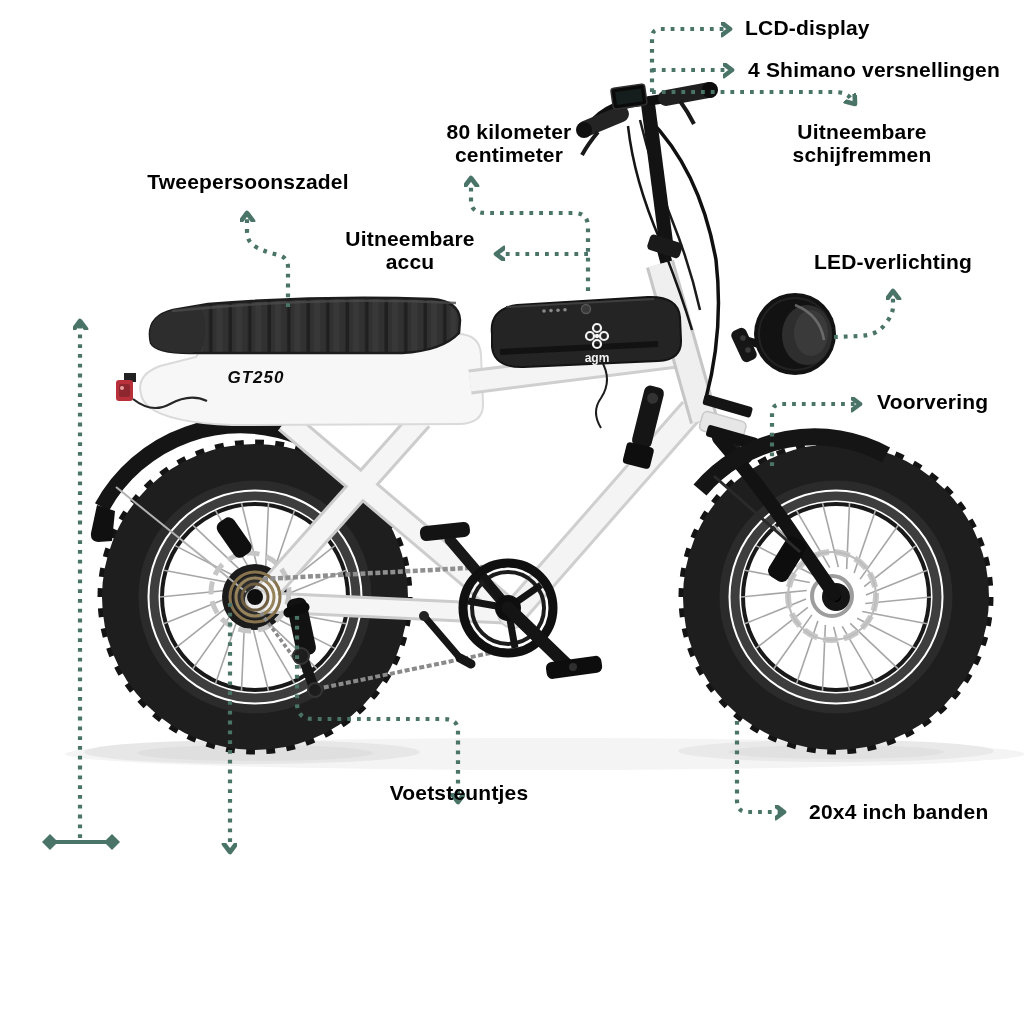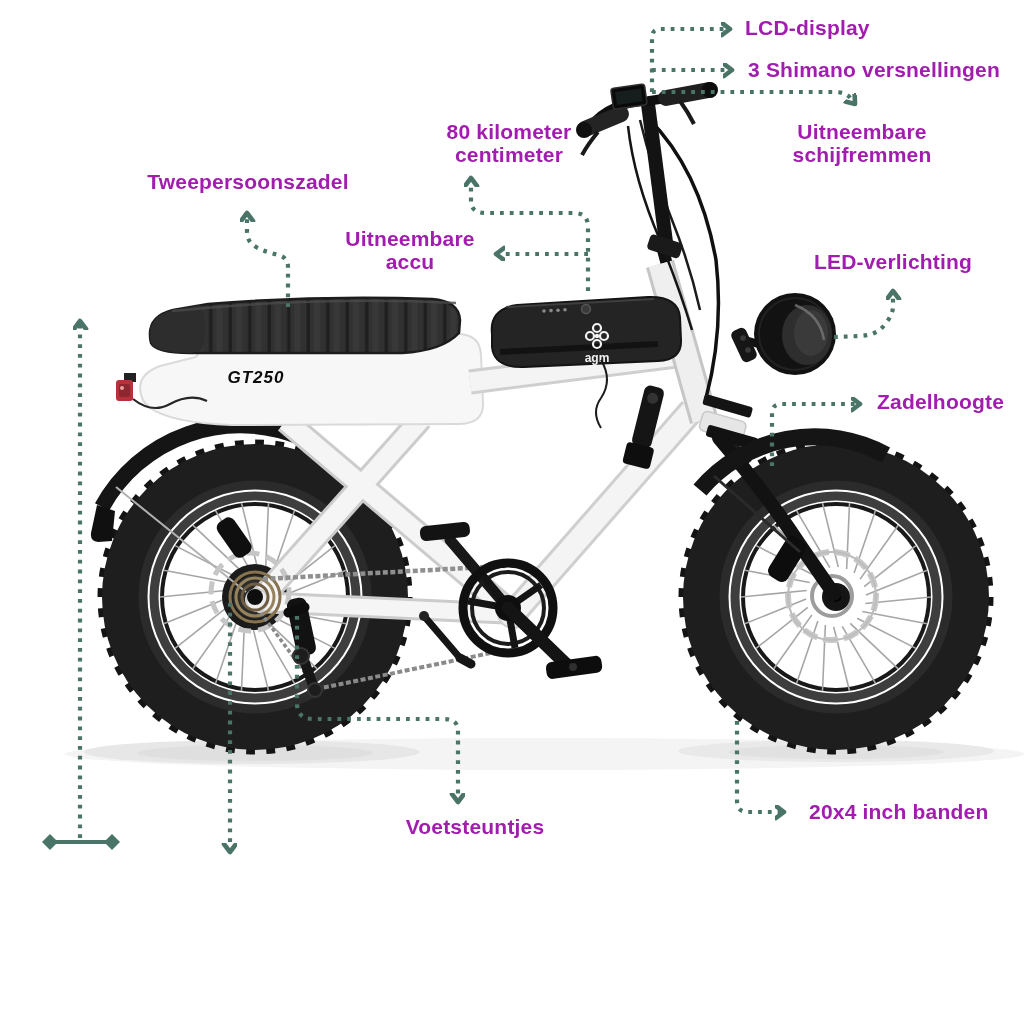--- a/index.html
+++ b/index.html
@@ -1,19 +1,19 @@
 <!DOCTYPE html>
 <html><head>
 <meta charset="utf-8">
 <style>
   html,body{margin:0;padding:0;background:#ffffff;}
   .canvas{position:relative;width:1024px;height:1024px;background:#ffffff;overflow:hidden;
           font-family:"Liberation Sans", sans-serif;}
   .canvas svg{position:absolute;left:0;top:0;}
-  .callout{position:absolute;color:#a21caf;font-weight:bold;font-size:21px;line-height:23px;
+  .callout{position:absolute;color:#000000;font-weight:bold;font-size:21px;line-height:23px;
            letter-spacing:0.2px;white-space:nowrap;}
   .callout.centered{transform:translateX(-50%);text-align:center;}
   .model-text{font-style:italic;font-weight:bold;letter-spacing:1px;}
 </style>
 </head>
 <body>
 
 <div class="canvas">
 
 <svg width="1024" height="1024" viewBox="0 0 1024 1024">
@@ -304,21 +304,21 @@
     <path d="M 50,834 L 58,842 L 50,850 L 42,842 Z" fill="#4a7467"></path>
     <path d="M 112,834 L 120,842 L 112,850 L 104,842 Z" fill="#4a7467"></path>
   </g>
 </svg>
 
 <div class="callout" style="left:745px;top:16px;">
   <span>LCD-display</span>
 </div>
 
 <div class="callout" style="left:748px;top:58px;">
-  <span>3 Shimano versnellingen</span>
+  <span>4 Shimano versnellingen</span>
 </div>
 
 <div class="callout centered" style="left:862px;top:120px;">
   <div>Uitneembare</div>
   <div>schijfremmen</div>
 </div>
 
 <div class="callout centered" style="left:469px;top:120px;margin-left:40px;">
   <div>80 kilometer</div>
   <div>centimeter</div>
@@ -332,25 +332,25 @@
 <div class="callout centered" style="left:248px;top:170px;">
   <span>Tweepersoonszadel</span>
 </div>
 
 
 <div class="callout centered" style="left:893px;top:250px;">
   <span>LED-verlichting</span>
 </div>
 
 <div class="callout" style="left:877px;top:390px;">
-  <span>Zadelhoogte</span>
+  <span>Voorvering</span>
 </div>
 
 <div class="callout" style="left:809px;top:800px;text-align:center;">
   <span>20x4 inch banden</span>
 </div>
 
-<div class="callout centered" style="left:459px;top:815px;margin-left:16px;">
+<div class="callout centered" style="left:459px;top:781px;">
   <span>Voetsteuntjes</span>
 </div>
 
 
 </div>
 
 </body></html>

